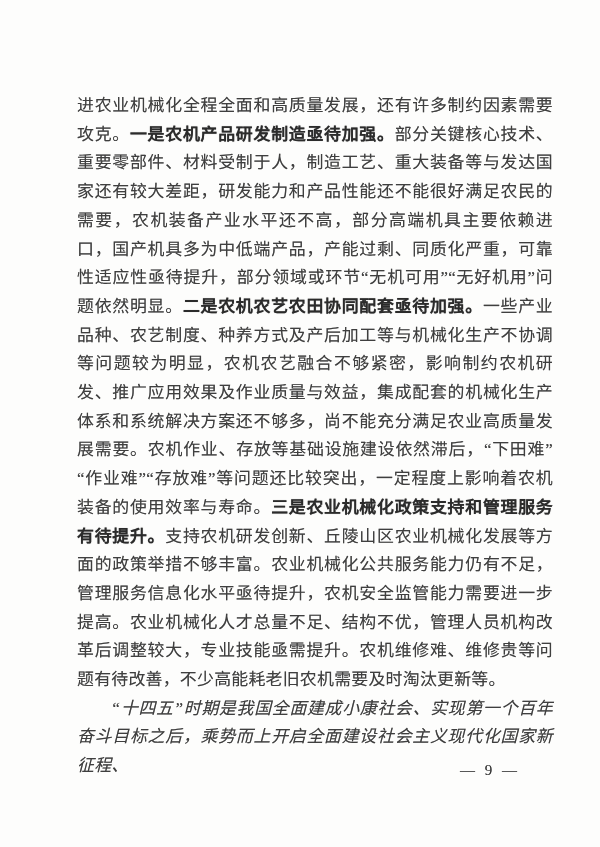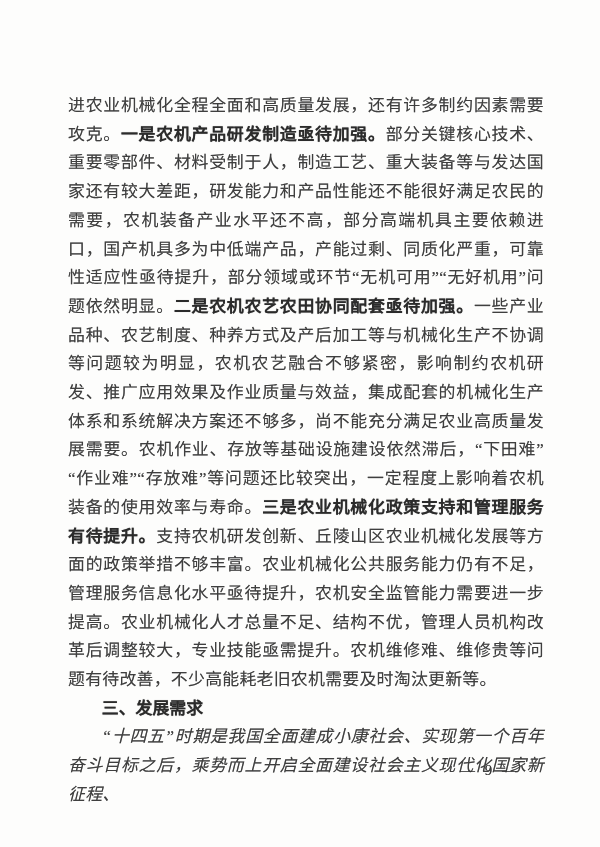--- a/index.html
+++ b/index.html
@@ -13,21 +13,21 @@
     height: 847px;
     margin: 0 auto;
     background: #fdfdfc;
     overflow: hidden;
     font-family: "Liberation Serif", "DejaVu Serif", serif;
     color: #3f3f3f;
   }
   .content {
     position: absolute;
     top: 92px;
-    left: 68px;
+    left: 77px;
     width: 476px;
   }
   .para {
     margin: 0;
     font-size: 16.9px;
     line-height: 28.7px;
     text-align: justify;
     text-justify: inter-ideograph;
     letter-spacing: 0.015em;
     text-shadow: 0 0 0.6px rgba(80,80,80,0.55);
@@ -62,19 +62,18 @@
     text-shadow: 0 0 0.5px rgba(80,80,80,0.5);
   }
 </style>
 </head>
 <body>
 
 <div class="page">
   <main class="content">
     <p class="para"><span>进农业机械化全程全面和高质量发展，还有许多制约因素需要攻克。</span><span class="bold-point">一是农机产品研发制造亟待加强。</span><span>部分关键核心技术、重要零部件、材料受制于人，制造工艺、重大装备等与发达国家还有较大差距，研发能力和产品性能还不能很好满足农民的需要，农机装备产业水平还不高，部分高端机具主要依赖进口，国产机具多为中低端产品，产能过剩、同质化严重，可靠性适应性亟待提升，部分领域或环节“无机可用”“无好机用”问题依然明显。</span><span class="bold-point">二是农机农艺农田协同配套亟待加强。</span><span>一些产业品种、农艺制度、种养方式及产后加工等与机械化生产不协调等问题较为明显，农机农艺融合不够紧密，影响制约农机研发、推广应用效果及作业质量与效益，集成配套的机械化生产体系和系统解决方案还不够多，尚不能充分满足农业高质量发展需要。农机作业、存放等基础设施建设依然滞后，“下田难”“作业难”“存放难”等问题还比较突出，一定程度上影响着农机装备的使用效率与寿命。</span><span class="bold-point">三是农业机械化政策支持和管理服务有待提升。</span><span>支持农机研发创新、丘陵山区农业机械化发展等方面的政策举措不够丰富。农业机械化公共服务能力仍有不足，管理服务信息化水平亟待提升，农机安全监管能力需要进一步提高。农业机械化人才总量不足、结构不优，管理人员机构改革后调整较大，专业技能亟需提升。农机维修难、维修贵等问题有待改善，不少高能耗老旧农机需要及时淘汰更新等。</span></p>
 
-    <h3 class="heading">三、发展需求</h3>
 
     <p class="para indent-2">“十四五”时期是我国全面建成小康社会、实现第一个百年奋斗目标之后，乘势而上开启全面建设社会主义现代化国家新征程、</p>
   </main>
 
   <footer class="pagenum">— 9 —</footer>
 </div>
 
 </body></html>

